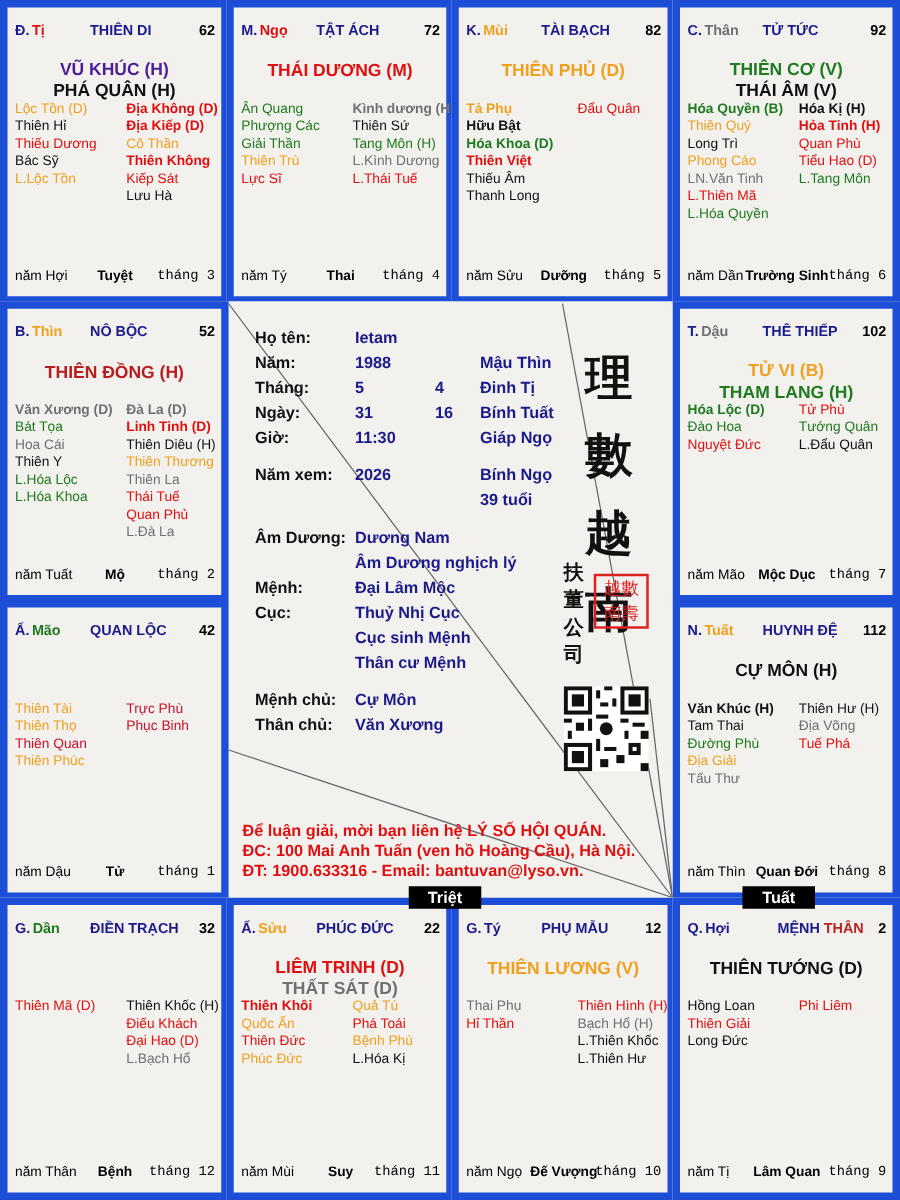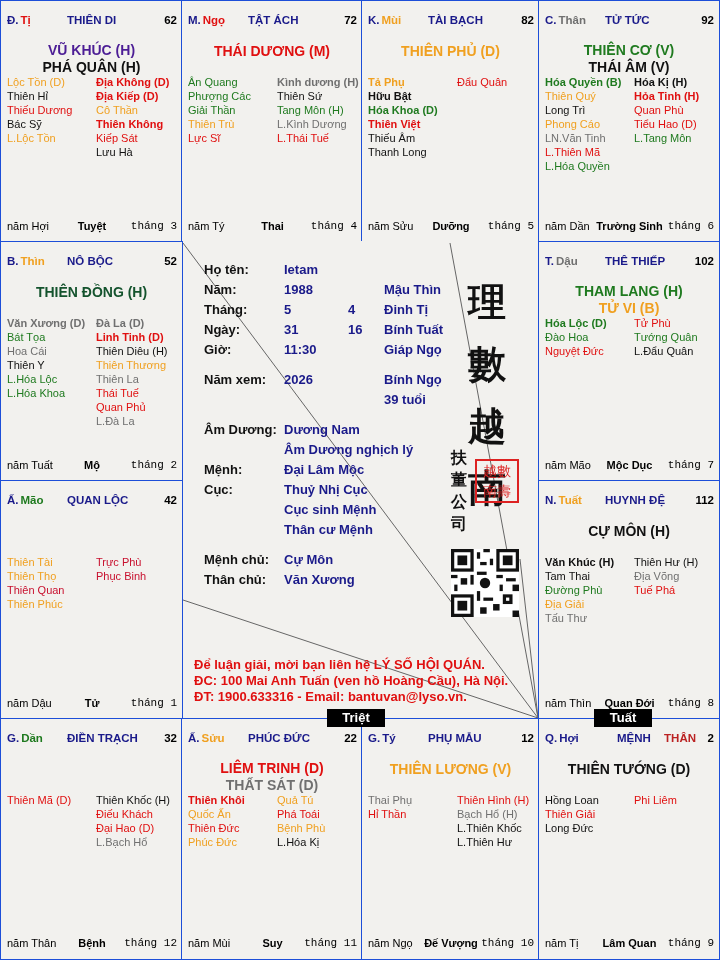--- a/index.html
+++ b/index.html
@@ -1,18 +1,18 @@
 <!DOCTYPE html>
 <html><head>
 <meta charset="utf-8">
 <style>
   html,body{margin:0;padding:0;}
   body{width:720px;height:960px;background:#f0efec;font-family:"Liberation Sans",sans-serif;font-size:11px;position:relative;overflow:hidden;}
   .grid{position:absolute;left:0;top:0;width:720px;height:960px;}
-  .cell{position:absolute;box-sizing:border-box;border:1px solid #1d4ed8;background:#f2f1ee;}
+  .cell{position:absolute;box-sizing:border-box;border:6px solid #1d4ed8;background:#f2f1ee;}
   .hdr{position:absolute;left:6px;right:5px;top:13px;height:14px;font-weight:bold;font-size:11.5px;}
   .hdr .can{position:absolute;left:0;color:#1a1a8a;}
   .hdr .chi{margin-left:2px;}
   .hdr .cung{position:absolute;left:60px;color:#1a1a8a;}
   .hdr .age{position:absolute;right:0;color:#000;}
   .hdr .than{position:absolute;right:18px;color:#b22;}
   .main{position:absolute;left:0;right:0;text-align:center;font-weight:bold;font-size:14px;line-height:17px;}
   .stars{position:absolute;left:6px;right:4px;font-size:11px;line-height:14px;}
   .col{position:absolute;top:0;}
   .col.l{left:0;}
@@ -172,21 +172,21 @@
   </div>
     </div>
     <div class="cell" style="left: 0px; top: 241px; width: 183px; height: 241px;">
       <div class="hdr">
     <span class="can"><span>B.</span><span class="chi" style="color:#f0a020">Thìn</span></span>
     <span class="cung">NÔ BỘC</span>
 
     <span class="age">52</span>
   </div>
       <div class="main" style="top:42px">
-        <div style="color:#14532d">THIÊN ĐỒNG (H)</div>
+        <div style="color:#b91c1c">THIÊN ĐỒNG (H)</div>
       </div>
       <div class="stars" style="top:74px">
         <div class="col l">
           <div class="b" style="color:#707070">Văn Xương (D)</div>
           <div class="" style="color:#1f7a1f">Bát Tọa</div>
           <div class="" style="color:#707070">Hoa Cái</div>
           <div class="" style="color:#111111">Thiên Y</div>
           <div class="" style="color:#1f7a1f">L.Hóa Lộc</div>
           <div class="" style="color:#1f7a1f">L.Hóa Khoa</div>
         </div>
@@ -208,22 +208,22 @@
   </div>
     </div>
     <div class="cell" style="left: 538px; top: 241px; width: 182px; height: 241px;">
       <div class="hdr">
     <span class="can"><span>T.</span><span class="chi" style="color:#707070">Dậu</span></span>
     <span class="cung">THÊ THIẾP</span>
 
     <span class="age">102</span>
   </div>
       <div class="main" style="top:41px">
+        <div style="color:#f0a020">TỬ VI (B)</div>
         <div style="color:#1f7a1f">THAM LANG (H)</div>
-        <div style="color:#f0a020">TỬ VI (B)</div>
       </div>
       <div class="stars" style="top:74px">
         <div class="col l">
           <div class="b" style="color:#1f7a1f">Hóa Lộc (D)</div>
           <div class="" style="color:#1f7a1f">Đào Hoa</div>
           <div class="" style="color:#e01010">Nguyệt Đức</div>
         </div>
         <div class="col r">
           <div class="" style="color:#e01010">Tử Phù</div>
           <div class="" style="color:#1f7a1f">Tướng Quân</div>

